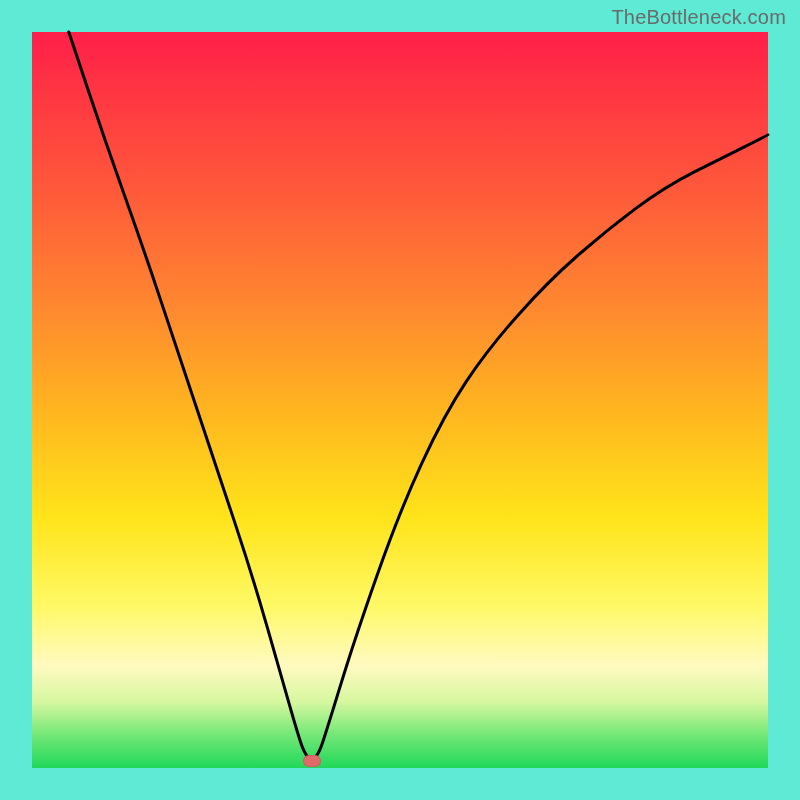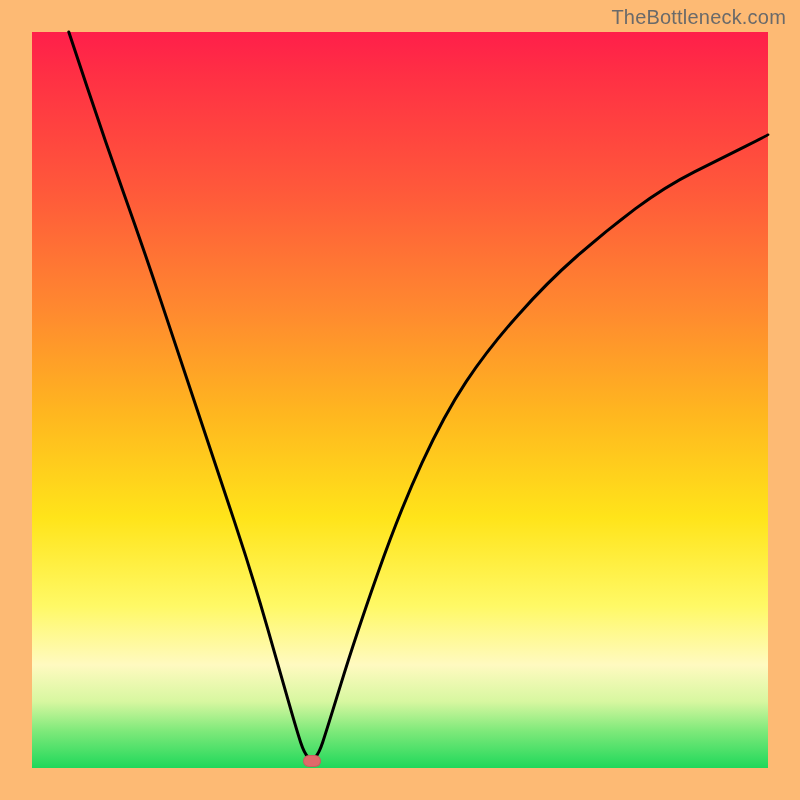--- a/index.html
+++ b/index.html
@@ -10,21 +10,21 @@
     background: #000;
     overflow: hidden;
     font-family: Arial, Helvetica, sans-serif;
   }
   .frame {
     position: absolute;
     left: 0;
     top: 0;
     width: 800px;
     height: 800px;
-    background: #fdba74;
+    background: #5eead4;
   }
   .plot {
     position: absolute;
     left: 32px;
     top: 32px;
     width: 736px;
     height: 736px;
     
     background: linear-gradient(
       to bottom,

